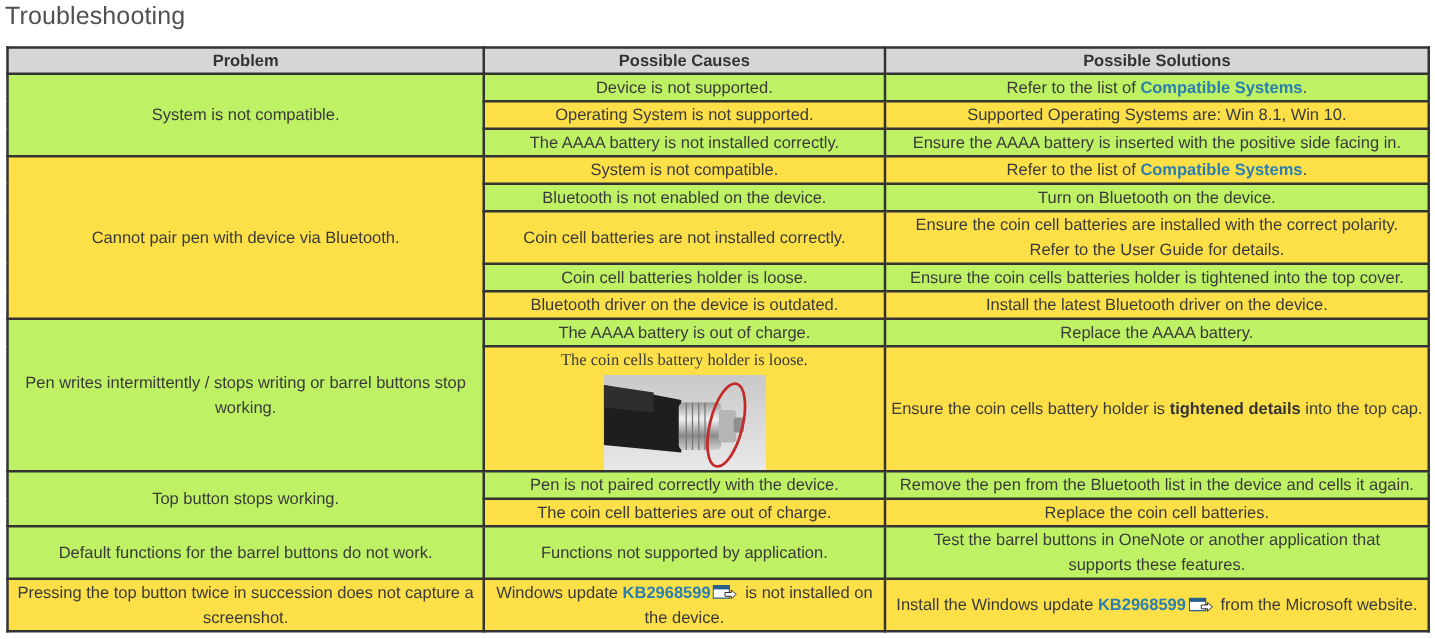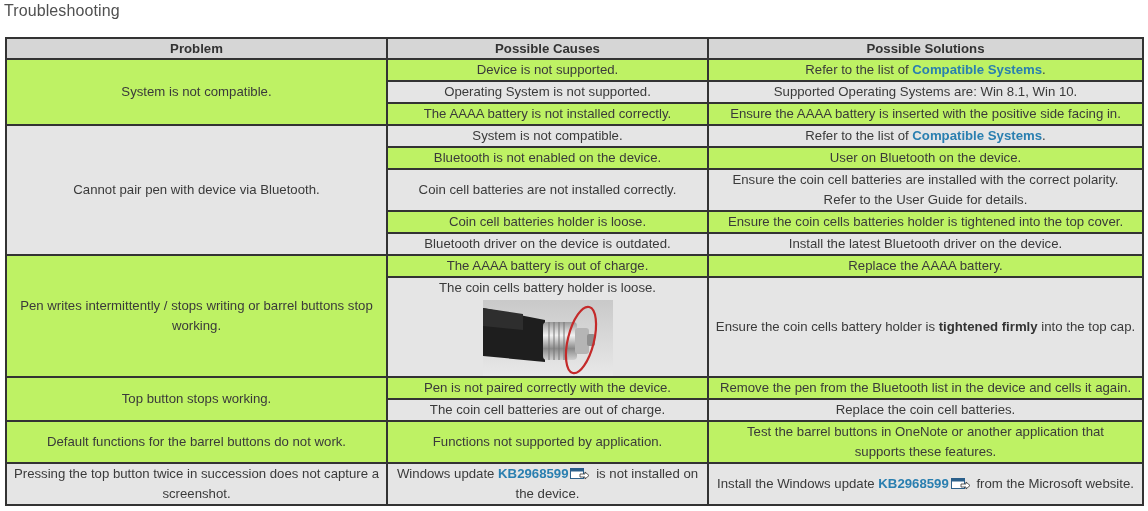--- a/index.html
+++ b/index.html
@@ -3,21 +3,21 @@
 <meta charset="utf-8">
 <style>
   html, body { margin: 0; padding: 0; background: #ffffff; }
   body {
     width: 1148px; height: 511px; overflow: hidden;
     font-family: "Liberation Sans", "DejaVu Sans", sans-serif;
     color: #3a3a3a;
   }
   .page-title {
     position: absolute; left: 4px; top: 2px;
-    font-size: 16px; font-weight: 300; color: #505050;
+    font-size: 20px; font-weight: 300; color: #505050;
     letter-spacing: 0.1px;
   }
   table.ts {
     position: absolute; left: 5px; top: 37px;
     width: 1137px;
     border-collapse: collapse;
     font-size: 13.2px;
     table-layout: fixed;
   }
   table.ts th, table.ts td {
@@ -28,21 +28,21 @@
     line-height: 20px;
   }
   table.ts th {
     background: #d6d6d6;
     font-weight: bold;
     color: #333;
     height: 19px;
     line-height: 18px;
   }
   .g { background: #bef264; }
-  .w { background: #e5e5e5; }
+  .w { background: #fde047; }
   .link { color: #2a7fb0; cursor: pointer; font-weight: bold; }
   .bold { font-weight: bold; color: #333; }
   .ext-icon {
     display: inline-block; width: 20px; height: 12px; vertical-align: -2px;
     margin-left: 2px; margin-right: 2px;
   }
   .pen-img {
     display: block; margin: 2px auto 0 auto;
     width: 130px; height: 76px;
   }
@@ -82,21 +82,21 @@
       <td class="g">Ensure the AAAA battery is inserted with the positive side facing in.</td>
     </tr>
 
     <tr>
       <td class="w" rowspan="5">Cannot pair pen with device via Bluetooth.</td>
       <td class="w">System is not compatible.</td>
       <td class="w"><span>Refer to the list of </span><span class="link">Compatible Systems</span><span>.</span></td>
     </tr>
     <tr>
       <td class="g">Bluetooth is not enabled on the device.</td>
-      <td class="g">User on Bluetooth on the device.</td>
+      <td class="g">Turn on Bluetooth on the device.</td>
     </tr>
     <tr>
       <td class="w">Coin cell batteries are not installed correctly.</td>
       <td class="w">
           <div>Ensure the coin cell batteries are installed with the correct polarity.</div>
           <div>Refer to the User Guide for details.</div>
         </td>
     </tr>
     <tr>
       <td class="g">Coin cell batteries holder is loose.</td>
@@ -106,21 +106,21 @@
       <td class="w">Bluetooth driver on the device is outdated.</td>
       <td class="w">Install the latest Bluetooth driver on the device.</td>
     </tr>
 
     <tr>
       <td class="g" rowspan="2">Pen writes intermittently / stops writing or barrel buttons stop working.</td>
       <td class="g">The AAAA battery is out of charge.</td>
       <td class="g">Replace the AAAA battery.</td>
     </tr>
     <tr>
-      <td class="w tall" style="vertical-align:top;">
+      <td class="w tall" style="vertical-align:top;font-family:Liberation Serif, serif;">
         <div>The coin cells battery holder is loose.</div>
         <svg class="pen-img" viewBox="0 0 130 76">
           <defs>
             <linearGradient id="bg" x1="0" y1="0" x2="0" y2="1">
               <stop offset="0" stop-color="#c9c9c9"></stop>
               <stop offset="1" stop-color="#e8e8e8"></stop>
             </linearGradient>
             <linearGradient id="metal" x1="0" y1="0" x2="0" y2="1">
               <stop offset="0" stop-color="#9a9a9a"></stop>
               <stop offset="0.35" stop-color="#f2f2f2"></stop>
@@ -136,21 +136,21 @@
             <line x1="66" y1="22" x2="66" y2="60"></line>
             <line x1="71" y1="22" x2="71" y2="60"></line>
             <line x1="76" y1="22" x2="76" y2="60"></line>
             <line x1="81" y1="22" x2="81" y2="60"></line>
           </g>
           <rect x="92" y="28" width="14" height="26" rx="3" fill="#b5b5b5"></rect>
           <rect x="104" y="34" width="8" height="12" rx="2" fill="#8f8f8f"></rect>
           <ellipse cx="98" cy="40" rx="13" ry="34" fill="none" stroke="#c42a2a" stroke-width="2.2" transform="rotate(14 98 40)"></ellipse>
         </svg>
       </td>
-      <td class="w tall"><span>Ensure the coin cells battery holder is </span><span class="bold">tightened firmly</span><span> into the top cap.</span></td>
+      <td class="w tall"><span>Ensure the coin cells battery holder is </span><span class="bold">tightened details</span><span> into the top cap.</span></td>
     </tr>
 
     <tr>
       <td class="g" rowspan="2">Top button stops working.</td>
       <td class="g">Pen is not paired correctly with the device.</td>
       <td class="g">Remove the pen from the Bluetooth list in the device and cells it again.</td>
     </tr>
     <tr>
       <td class="w">The coin cell batteries are out of charge.</td>
       <td class="w">Replace the coin cell batteries.</td>

